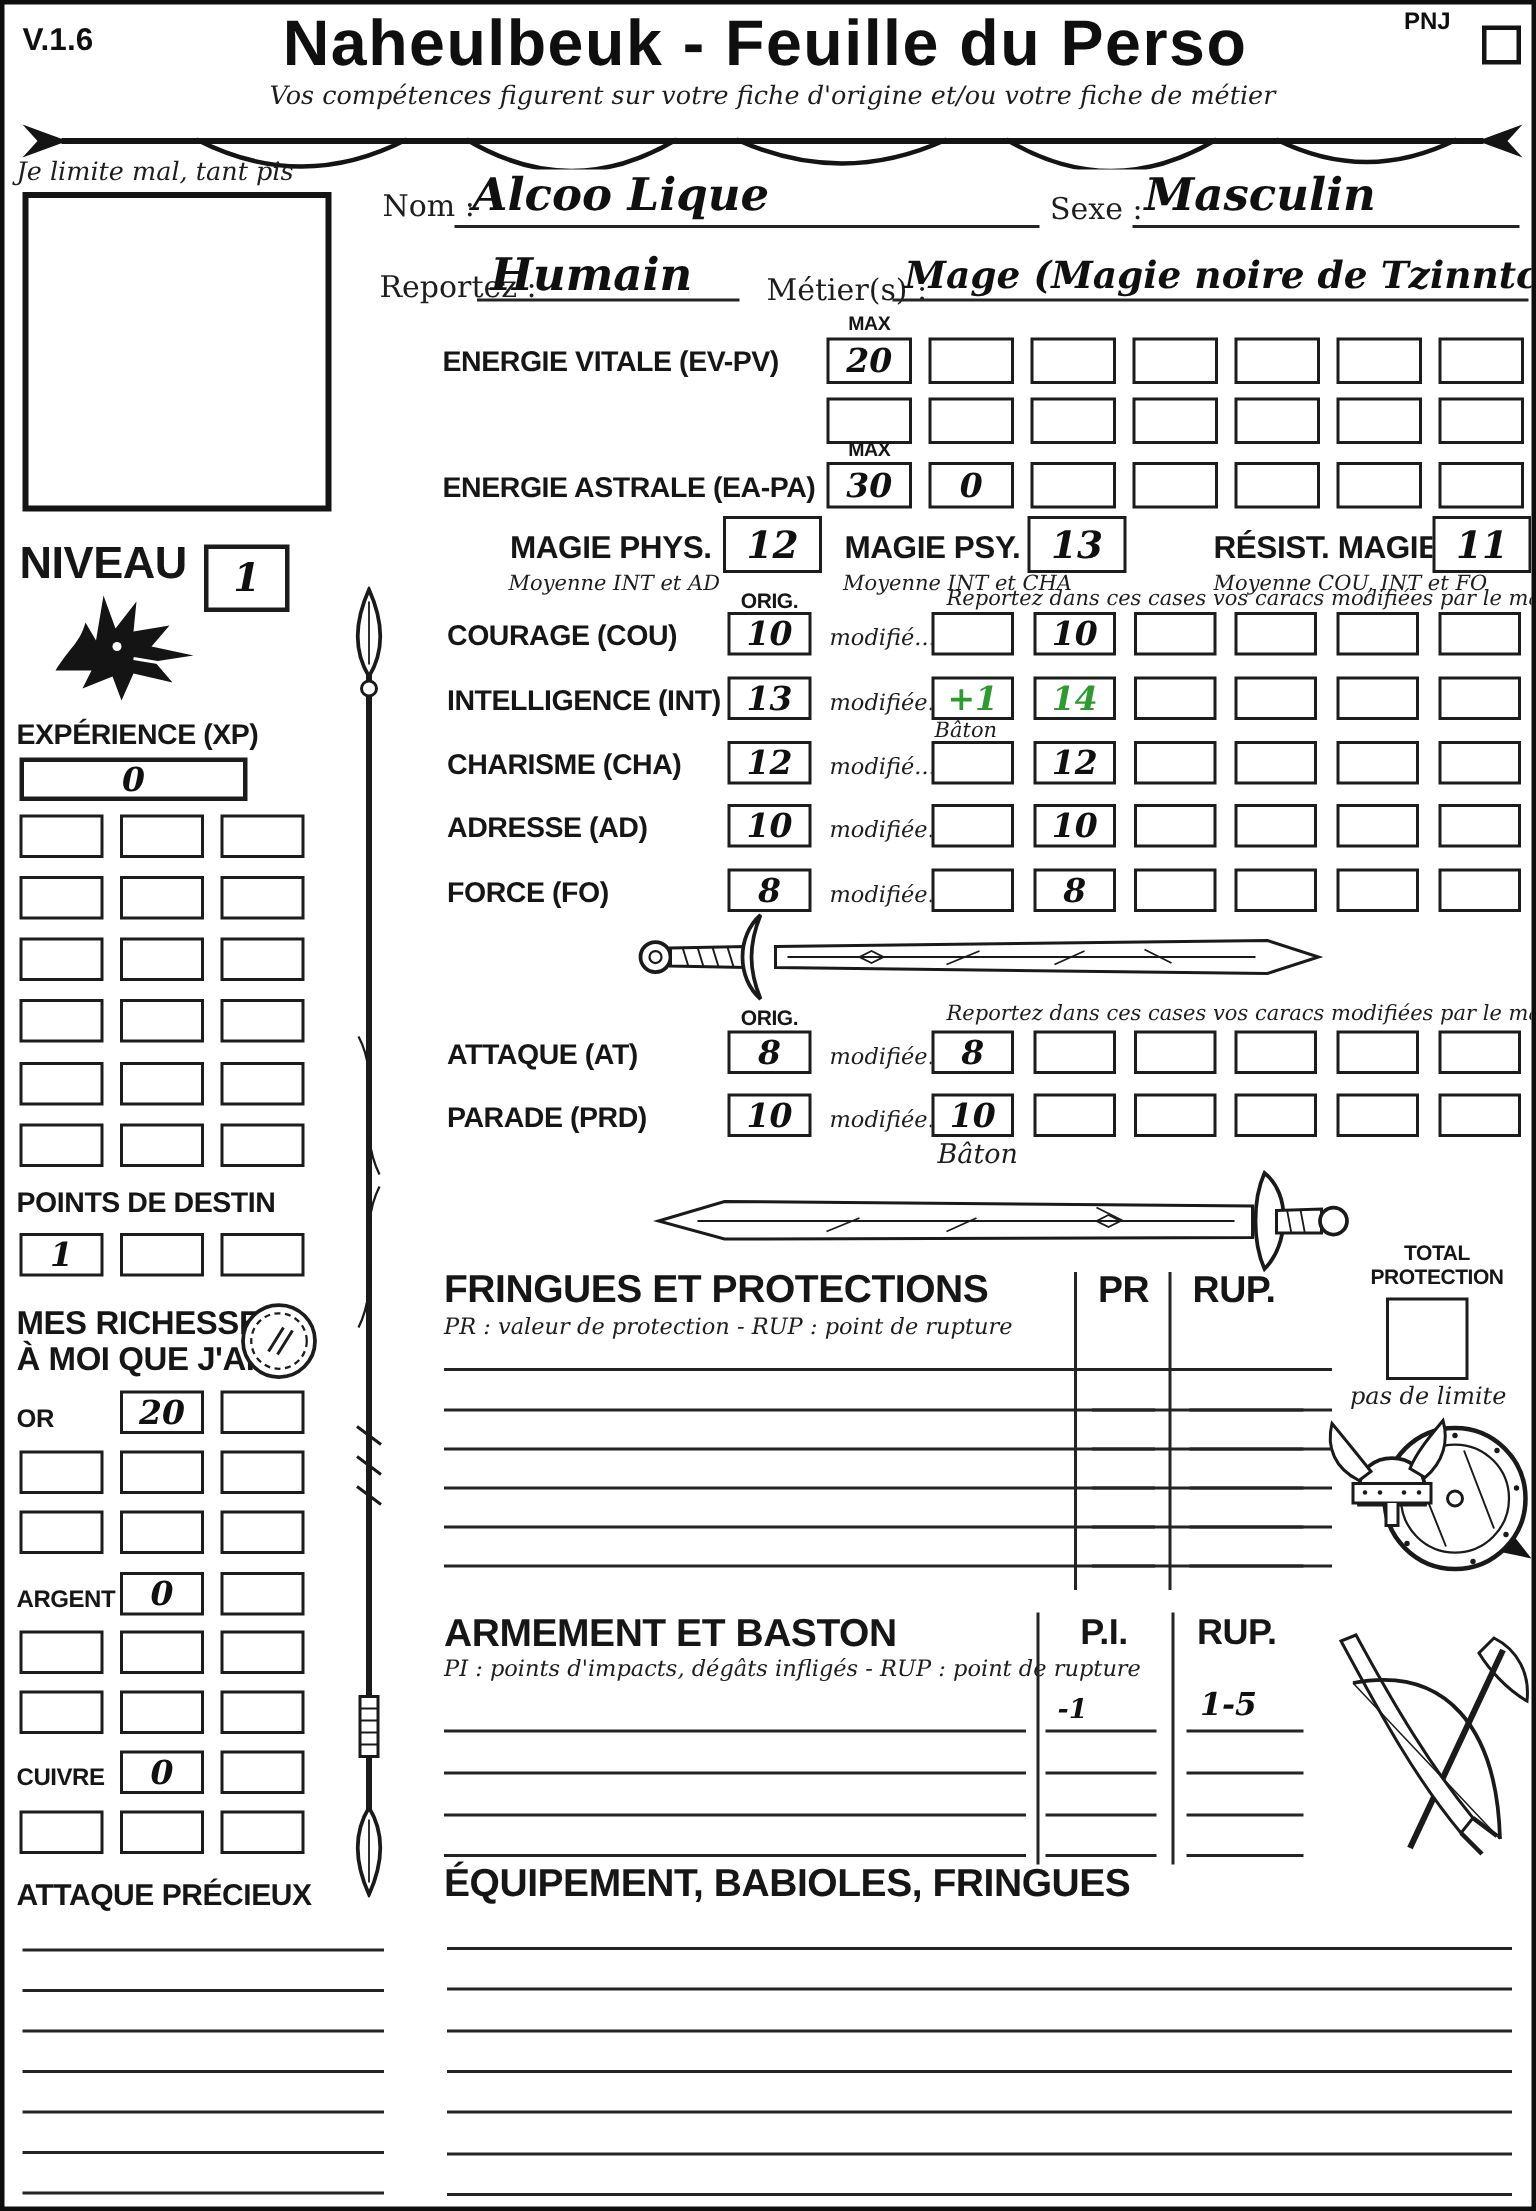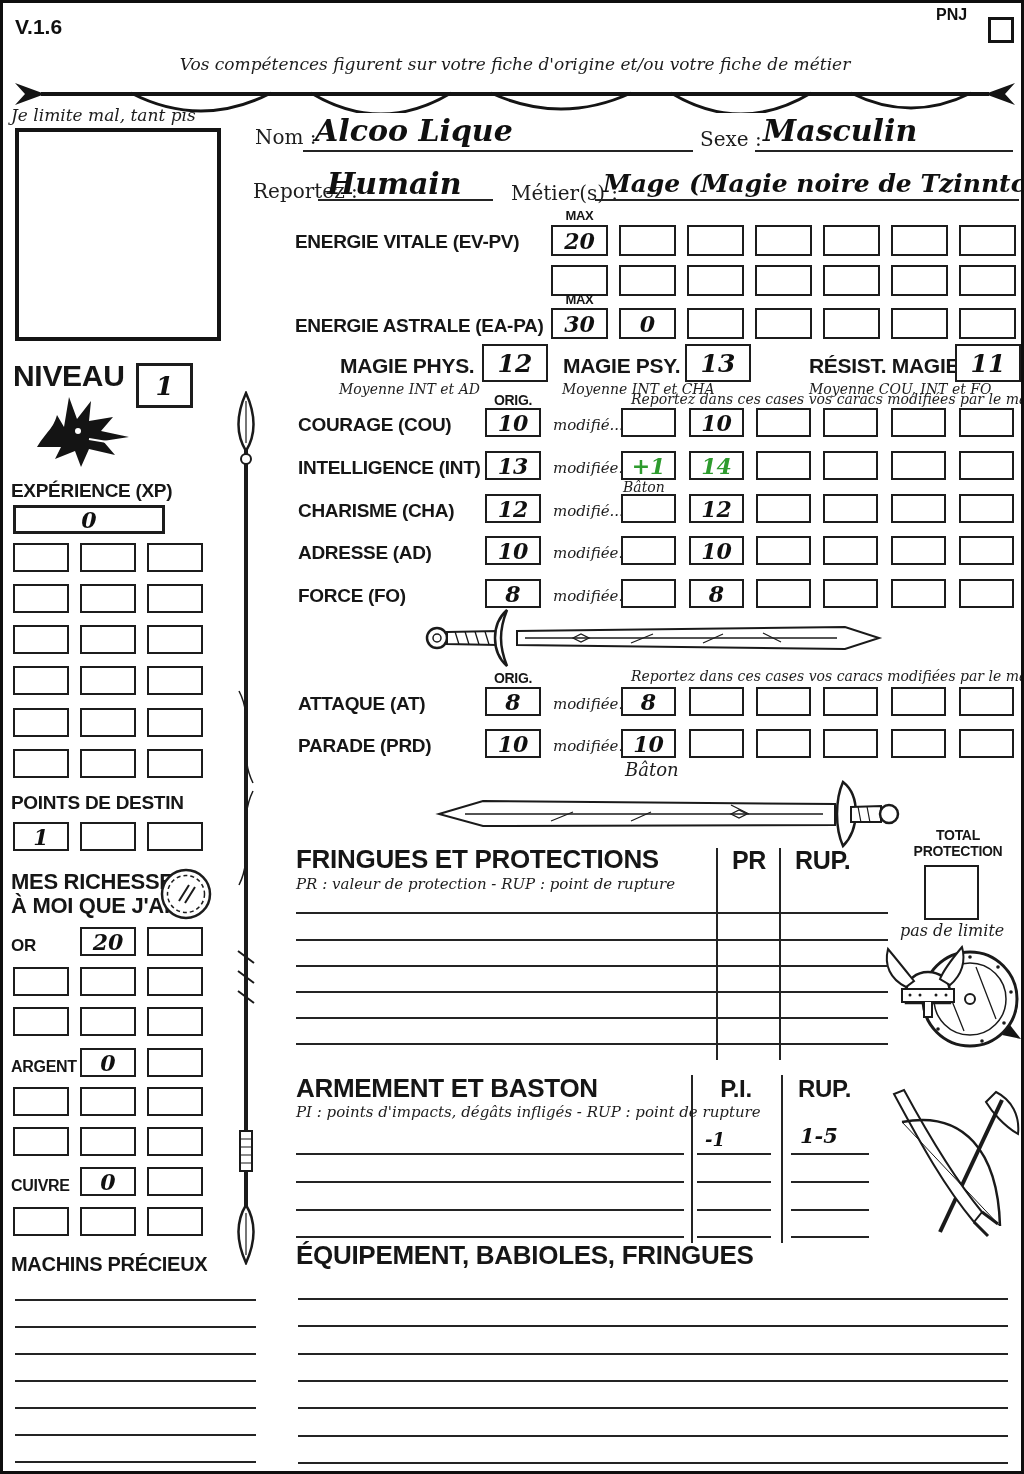--- a/index.html
+++ b/index.html
@@ -22,20 +22,21 @@
   .t1{left:0}.t2{left:67px}.t3{left:134px}
   .green{color:#2e9b2e !important}
   svg{display:block}
 </style>
 </head>
 <body>
 
 <div id="page">
 
   <span class="abs title" style="left:12px;top:12px;font-size:21px">V.1.6</span>
+  <div class="abs title" style="left:117px;top:2px;width:780px;font-size:43px;text-align:center;letter-spacing:1px">Naheulbeuk - Feuille du Perso</div>
   <span class="abs title" style="left:933px;top:3px;font-size:16px">PNJ</span>
   <div class="abs" style="left:985px;top:14px;width:26px;height:26px;border:3px solid #141414;background:#fff"></div>
   <div class="abs scr" style="left:0;top:51px;width:1024px;font-size:17px;text-align:center">Vos compétences figurent sur votre fiche d'origine et/ou votre fiche de métier</div>
 
   <div class="abs" style="left:8px;top:74px">
     <svg width="1008" height="36" viewBox="0 0 1008 36">
       <path d="M30 17 H978" stroke="#141414" stroke-width="4"></path>
       <path d="M34 17 L4 6 L14 17 L4 28 Z" fill="#141414"></path>
       <path d="M974 17 L1004 6 L994 17 L1004 28 Z" fill="#141414"></path>
       <path d="M120 16 Q190 52 260 16" fill="none" stroke="#141414" stroke-width="3"></path>
@@ -318,21 +319,21 @@
 
   <span class="abs h" style="left:8px;top:1174px;font-size:16px">CUIVRE</span>
   <div class="bx tb hw" style="left:77px;top:1164px">0</div>
   <div class="bx tb" style="left:144px;top:1164px"></div>
   <div class="abs" style="left:10px;top:1204px;width:200px;height:29px">
       <div class="bx tb t1"></div>
       <div class="bx tb t2"></div>
       <div class="bx tb t3"></div>
     </div>
 
-  <span class="abs h" style="left:8px;top:1250px;font-size:20px">MACHINS PRÉCIEUX</span>
+  <span class="abs h" style="left:8px;top:1250px;font-size:20px">ATTAQUE PRÉCIEUX</span>
   <div class="ln" style="left:12px;top:1296px;width:241px"></div>
   <div class="ln" style="left:12px;top:1323px;width:241px"></div>
   <div class="ln" style="left:12px;top:1350px;width:241px"></div>
   <div class="ln" style="left:12px;top:1377px;width:241px"></div>
   <div class="ln" style="left:12px;top:1404px;width:241px"></div>
   <div class="ln" style="left:12px;top:1431px;width:241px"></div>
   <div class="ln" style="left:12px;top:1458px;width:241px"></div>
 
   <div class="abs" style="left:220px;top:388px">
     <svg width="46" height="874" viewBox="0 0 46 874">

